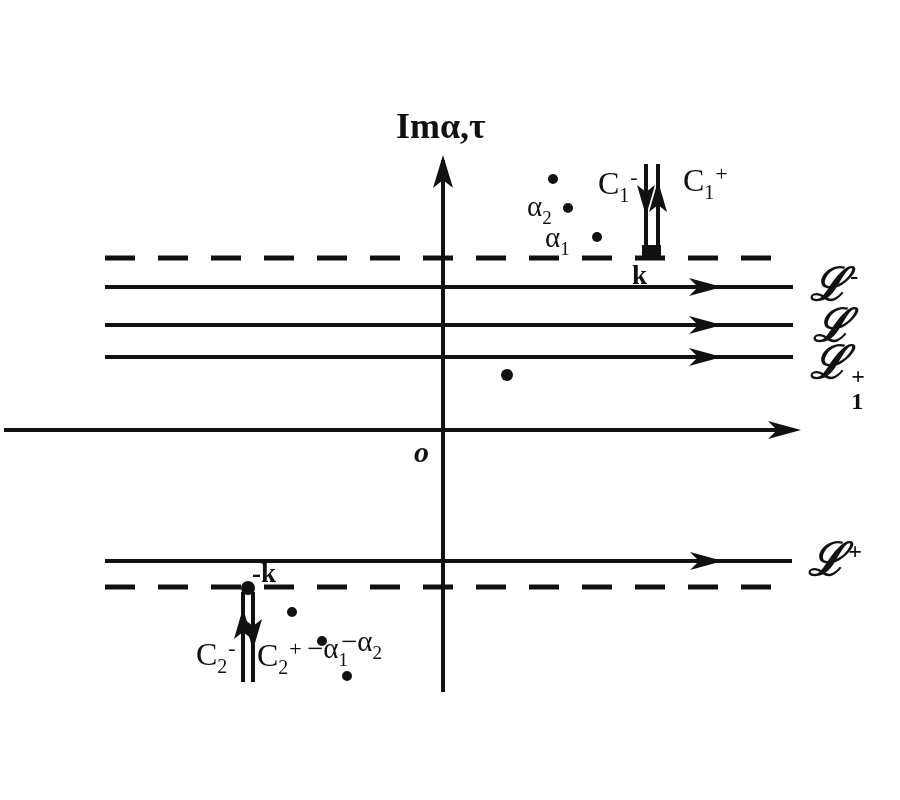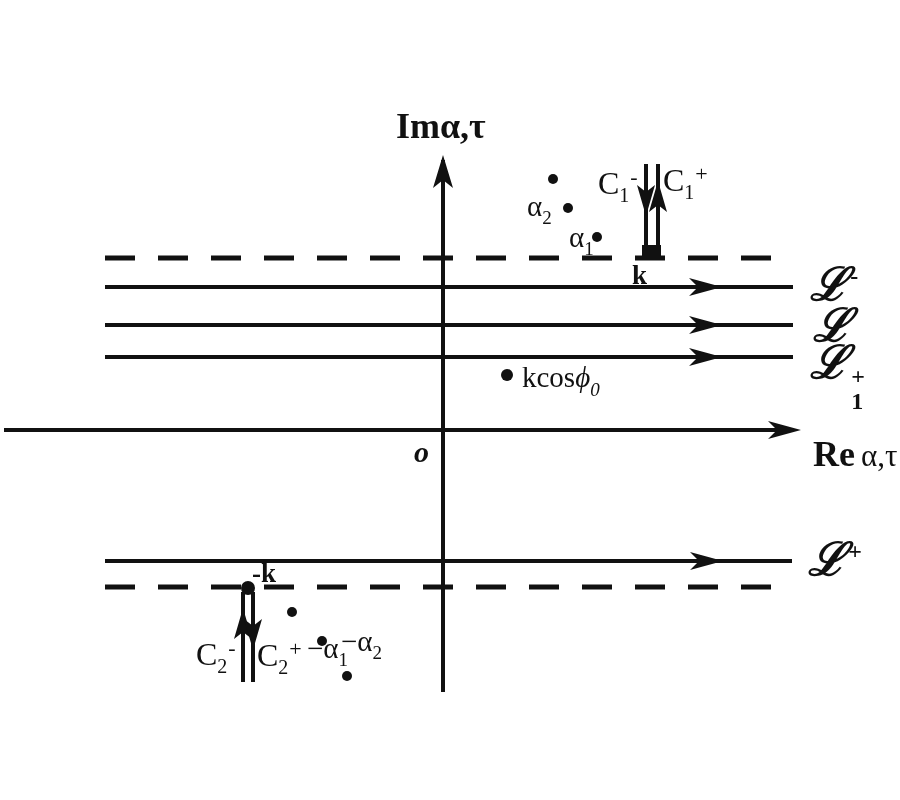--- a/index.html
+++ b/index.html
@@ -63,38 +63,36 @@
     <circle cx="553" cy="179" r="5" fill="#111"></circle>
     <circle cx="568" cy="208" r="5" fill="#111"></circle>
     <circle cx="597" cy="237" r="5" fill="#111"></circle>
     <circle cx="507" cy="375" r="6" fill="#111"></circle>
     <circle cx="292" cy="612" r="5" fill="#111"></circle>
     <circle cx="322" cy="641" r="5" fill="#111"></circle>
     <circle cx="347" cy="676" r="5" fill="#111"></circle>
   </svg>
 
   <div class="lbl axis-lbl" style="left:396px;top:108px"><span>Im</span><span>α,τ</span></div>
-  <div class="lbl axis-lbl" style="left:813px;top:436px"><span>Re</span><span class="re-sym">α,τ</span></div>
   <div class="lbl origin" style="left:414px;top:437px">o</div>
 
   <div class="lbl" style="left:810px;top:262px"><span class="scriptL">ℒ</span><sup class="csup">-</sup></div>
   <div class="lbl" style="left:813px;top:303px"><span class="scriptL">ℒ</span></div>
   <div class="lbl" style="left:810px;top:340px"><span class="scriptL">ℒ</span><span class="supsub">
         <span>+</span>
         <span>1</span>
       </span></div>
   <div class="lbl" style="left:808px;top:537px"><span class="scriptL">ℒ</span><sup class="csup">+</sup></div>
 
   <div class="lbl c-lbl" style="left:598px;top:166px"><span>C</span><sub class="c-sub">1</sub><sup class="c-sup">-</sup></div>
-  <div class="lbl c-lbl" style="left:663px;top:163px"><span>C</span><sub class="c-sub">1</sub><sup class="c-sup">+</sup></div>
+  <div class="lbl c-lbl" style="left:683px;top:163px"><span>C</span><sub class="c-sub">1</sub><sup class="c-sup">+</sup></div>
   <div class="lbl c-lbl" style="left:196px;top:637px"><span>C</span><sub class="c-sub">2</sub><sup class="c-sup">-</sup></div>
   <div class="lbl c-lbl" style="left:257px;top:638px"><span>C</span><sub class="c-sub">2</sub><sup class="c-sup">+</sup></div>
   <div class="lbl k-lbl" style="left:632px;top:262px">k</div>
   <div class="lbl k-lbl" style="left:252px;top:560px">-k</div>
 
   <div class="lbl a-lbl" style="left:527px;top:192px"><span>α</span><sub class="a-sub">2</sub></div>
-  <div class="lbl a-lbl" style="left:569px;top:223px"><span>α</span><sub class="a-sub">1</sub></div>
+  <div class="lbl a-lbl" style="left:545px;top:223px"><span>α</span><sub class="a-sub">1</sub></div>
   <div class="lbl a-lbl" style="left:307px;top:634px"><span>−α</span><sub class="a-sub">1</sub></div>
   <div class="lbl a-lbl" style="left:341px;top:627px"><span>−α</span><sub class="a-sub">2</sub></div>
 
-  <div class="lbl a-lbl" style="left:522px;top:363px"><span>kcos</span><span class="phi">ϕ</span><sub class="phi-sub">0</sub></div>
 
 </div>
 
 </body></html>

